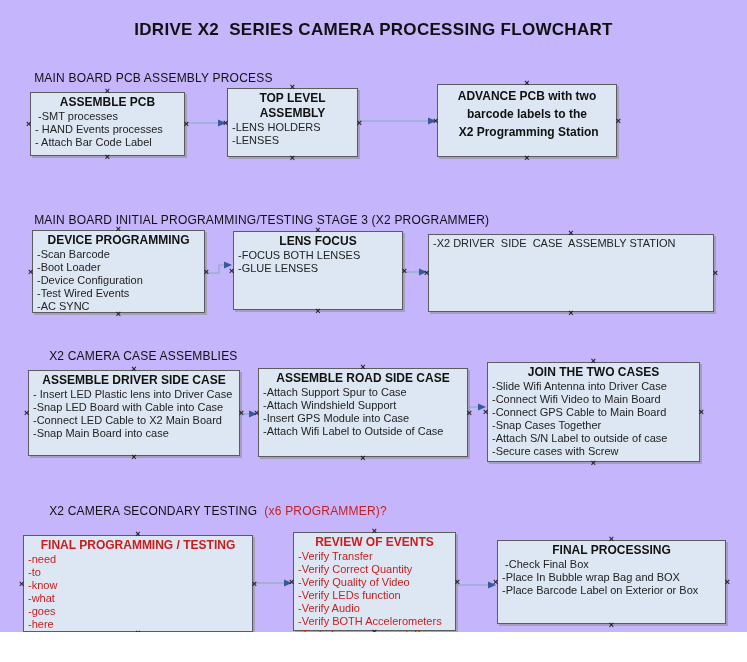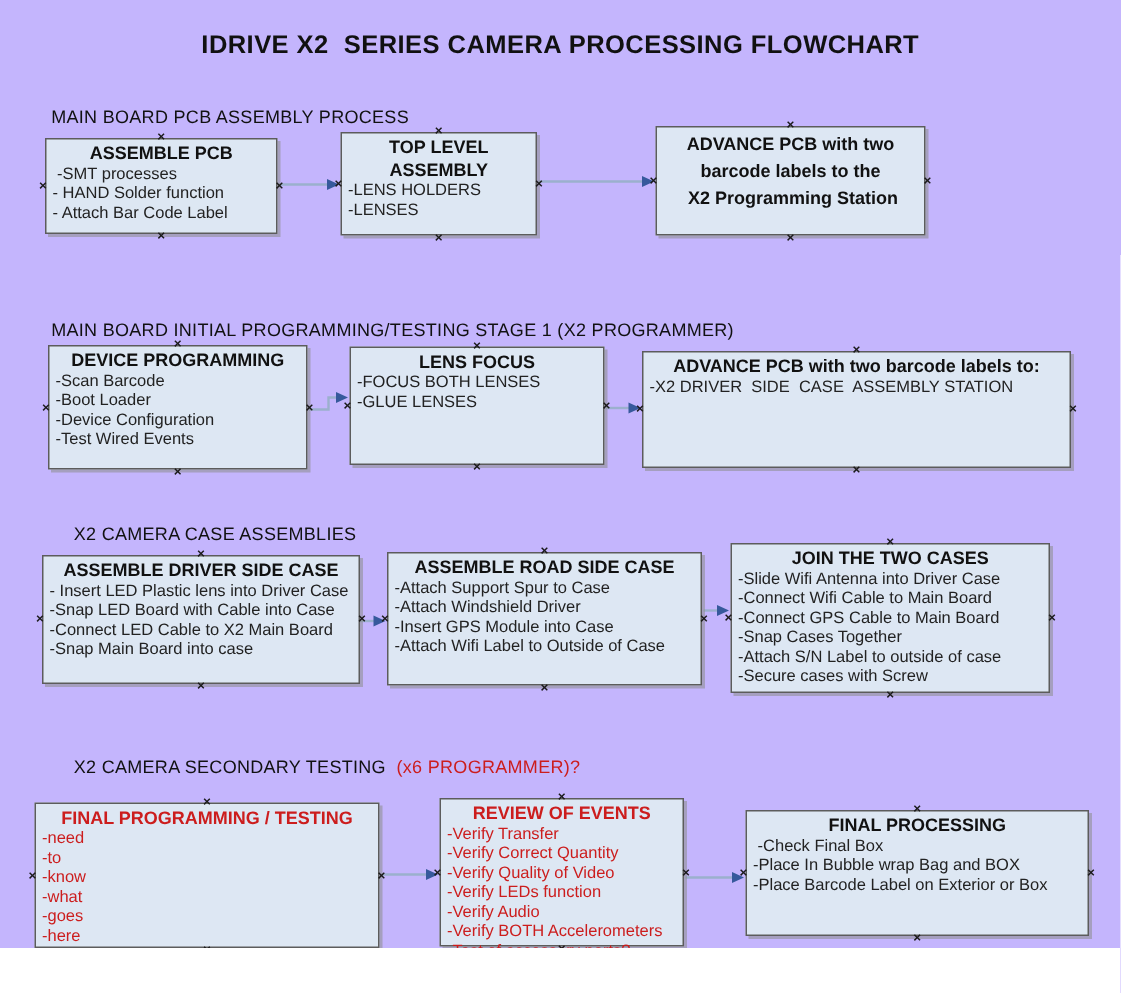--- a/index.html
+++ b/index.html
@@ -26,21 +26,21 @@
 </head>
 <body>
 
 <div class="canvas" id="canvas">
   <div class="page-title">IDRIVE X2  SERIES CAMERA PROCESSING FLOWCHART</div>
 
   <div class="section-heading" style="left:20px;top:57px">
     <span>MAIN BOARD PCB ASSEMBLY PROCESS</span>
   </div>
   <div class="section-heading" style="left:20px;top:199px">
-    <span>MAIN BOARD INITIAL PROGRAMMING/TESTING STAGE 1 (X2 PROGRAMMER)</span>
+    <span>MAIN BOARD INITIAL PROGRAMMING/TESTING STAGE 3 (X2 PROGRAMMER)</span>
   </div>
   <div class="section-heading" style="left:35px;top:335px">
     <span>X2 CAMERA CASE ASSEMBLIES</span>
   </div>
   <div class="section-heading" style="left:35px;top:490px">
     <span>X2 CAMERA SECONDARY TESTING </span><span class="red"> (x6 PROGRAMMER)?</span>
   </div>
 
   <svg class="arrows" id="arrows" width="747" height="662">
       <g>
@@ -72,21 +72,21 @@
         <polygon points="292,583 284,579.4 284,586.6" fill="#36599c"></polygon>
       </g>
       <g>
         <polyline points="457,585 489,585" fill="none" stroke="#9bb0cd" stroke-width="1.6"></polyline>
         <polygon points="496,585 488,581.4 488,588.6" fill="#36599c"></polygon>
       </g>
     </svg>
 <div class="box" style="left: 30px; top: 92px; width: 155px; height: 64px;">
       <div class="box-title">ASSEMBLE PCB</div>
       <div class="box-item"> -SMT processes</div>
-      <div class="box-item">- HAND Solder function</div>
+      <div class="box-item">- HAND Events processes</div>
       <div class="box-item">- Attach Bar Code Label</div>
       <span class="handle h-top">×</span>
       <span class="handle h-bottom">×</span>
       <span class="handle h-left">×</span>
       <span class="handle h-right">×</span>
     </div>
     <div class="box" style="left: 227px; top: 88px; width: 131px; height: 69px;">
       <div class="box-title">TOP LEVEL ASSEMBLY</div>
       <div class="box-item">-LENS HOLDERS</div>
       <div class="box-item">-LENSES</div>
@@ -103,68 +103,68 @@
       <span class="handle h-bottom">×</span>
       <span class="handle h-left">×</span>
       <span class="handle h-right">×</span>
     </div>
     <div class="box" style="left: 32px; top: 230px; width: 173px; height: 83px;">
       <div class="box-title">DEVICE PROGRAMMING</div>
       <div class="box-item">-Scan Barcode</div>
       <div class="box-item">-Boot Loader</div>
       <div class="box-item">-Device Configuration</div>
       <div class="box-item">-Test Wired Events</div>
+      <div class="box-item">-AC SYNC</div>
       <span class="handle h-top">×</span>
       <span class="handle h-bottom">×</span>
       <span class="handle h-left">×</span>
       <span class="handle h-right">×</span>
     </div>
     <div class="box" style="left: 233px; top: 231px; width: 170px; height: 79px;">
       <div class="box-title">LENS FOCUS</div>
       <div class="box-item">-FOCUS BOTH LENSES</div>
       <div class="box-item">-GLUE LENSES</div>
       <span class="handle h-top">×</span>
       <span class="handle h-bottom">×</span>
       <span class="handle h-left">×</span>
       <span class="handle h-right">×</span>
     </div>
     <div class="box" style="left: 428px; top: 234px; width: 286px; height: 78px;">
-      <div class="box-title">ADVANCE PCB with two barcode labels to:</div>
       <div class="box-item">-X2 DRIVER  SIDE  CASE  ASSEMBLY STATION</div>
       <span class="handle h-top">×</span>
       <span class="handle h-bottom">×</span>
       <span class="handle h-left">×</span>
       <span class="handle h-right">×</span>
     </div>
     <div class="box" style="left: 28px; top: 370px; width: 212px; height: 86px;">
       <div class="box-title">ASSEMBLE DRIVER SIDE CASE</div>
       <div class="box-item">- Insert LED Plastic lens into Driver Case</div>
       <div class="box-item">-Snap LED Board with Cable into Case</div>
       <div class="box-item">-Connect LED Cable to X2 Main Board</div>
       <div class="box-item">-Snap Main Board into case</div>
       <span class="handle h-top">×</span>
       <span class="handle h-bottom">×</span>
       <span class="handle h-left">×</span>
       <span class="handle h-right">×</span>
     </div>
     <div class="box" style="left: 258px; top: 368px; width: 210px; height: 89px;">
       <div class="box-title">ASSEMBLE ROAD SIDE CASE</div>
       <div class="box-item">-Attach Support Spur to Case</div>
-      <div class="box-item">-Attach Windshield Driver</div>
+      <div class="box-item">-Attach Windshield Support</div>
       <div class="box-item">-Insert GPS Module into Case</div>
       <div class="box-item">-Attach Wifi Label to Outside of Case</div>
       <span class="handle h-top">×</span>
       <span class="handle h-bottom">×</span>
       <span class="handle h-left">×</span>
       <span class="handle h-right">×</span>
     </div>
     <div class="box" style="left: 487px; top: 362px; width: 213px; height: 100px;">
       <div class="box-title">JOIN THE TWO CASES</div>
       <div class="box-item">-Slide Wifi Antenna into Driver Case</div>
-      <div class="box-item">-Connect Wifi Cable to Main Board</div>
+      <div class="box-item">-Connect Wifi Video to Main Board</div>
       <div class="box-item">-Connect GPS Cable to Main Board</div>
       <div class="box-item">-Snap Cases Together</div>
       <div class="box-item">-Attach S/N Label to outside of case</div>
       <div class="box-item">-Secure cases with Screw</div>
       <span class="handle h-top">×</span>
       <span class="handle h-bottom">×</span>
       <span class="handle h-left">×</span>
       <span class="handle h-right">×</span>
     </div>
     <div class="box red" style="left: 23px; top: 535px; width: 230px; height: 97px;">

